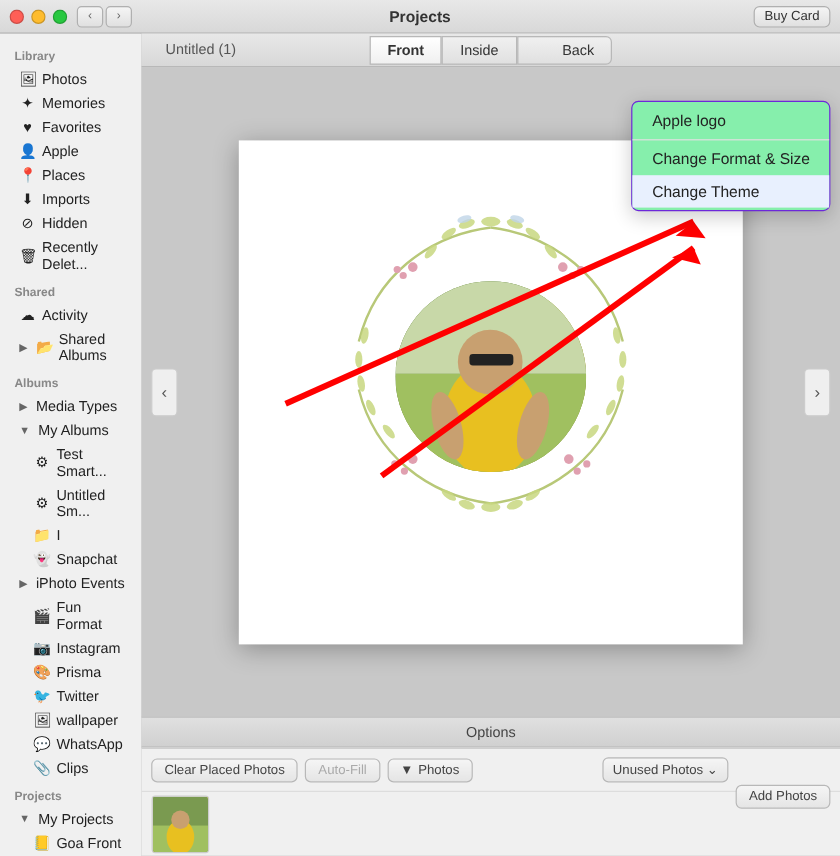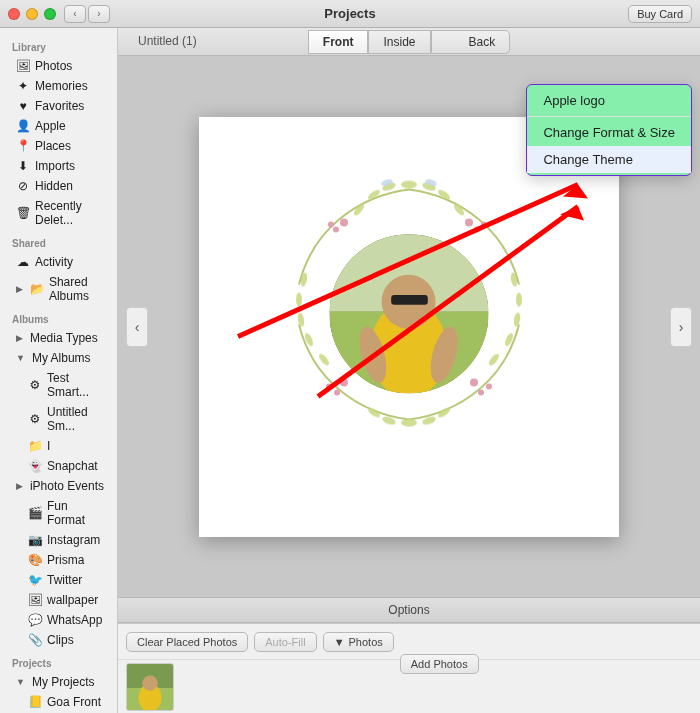--- a/index.html
+++ b/index.html
@@ -580,20 +580,24 @@
     </div>
 
     <div class="bottom-bar">
       <div class="bottom-toolbar">
         <button class="toolbar-btn">Clear Placed Photos</button>
         <button class="toolbar-btn disabled">Auto-Fill</button>
         <div class="toolbar-dropdown">
           <span>▼</span>
           <span>Photos</span>
         </div>
+        <div class="unused-dropdown" style="margin-left:auto;">
+          <span>Unused Photos</span>
+          <span>⌄</span>
+        </div>
         <button class="add-photos-btn">Add Photos</button>
       </div>
       <div class="photos-strip">
         <div class="photo-thumb">
           <svg width="48" height="48" viewBox="0 0 48 48" xmlns="http://www.w3.org/2000/svg">
             <rect width="48" height="48" fill="#7a9a50"></rect>
             <rect y="25" width="48" height="23" fill="#a0c060"></rect>
             <ellipse cx="24" cy="35" rx="12" ry="15" fill="#e8c020"></ellipse>
             <circle cx="24" cy="20" r="8" fill="#c8a070"></circle>
           </svg>

